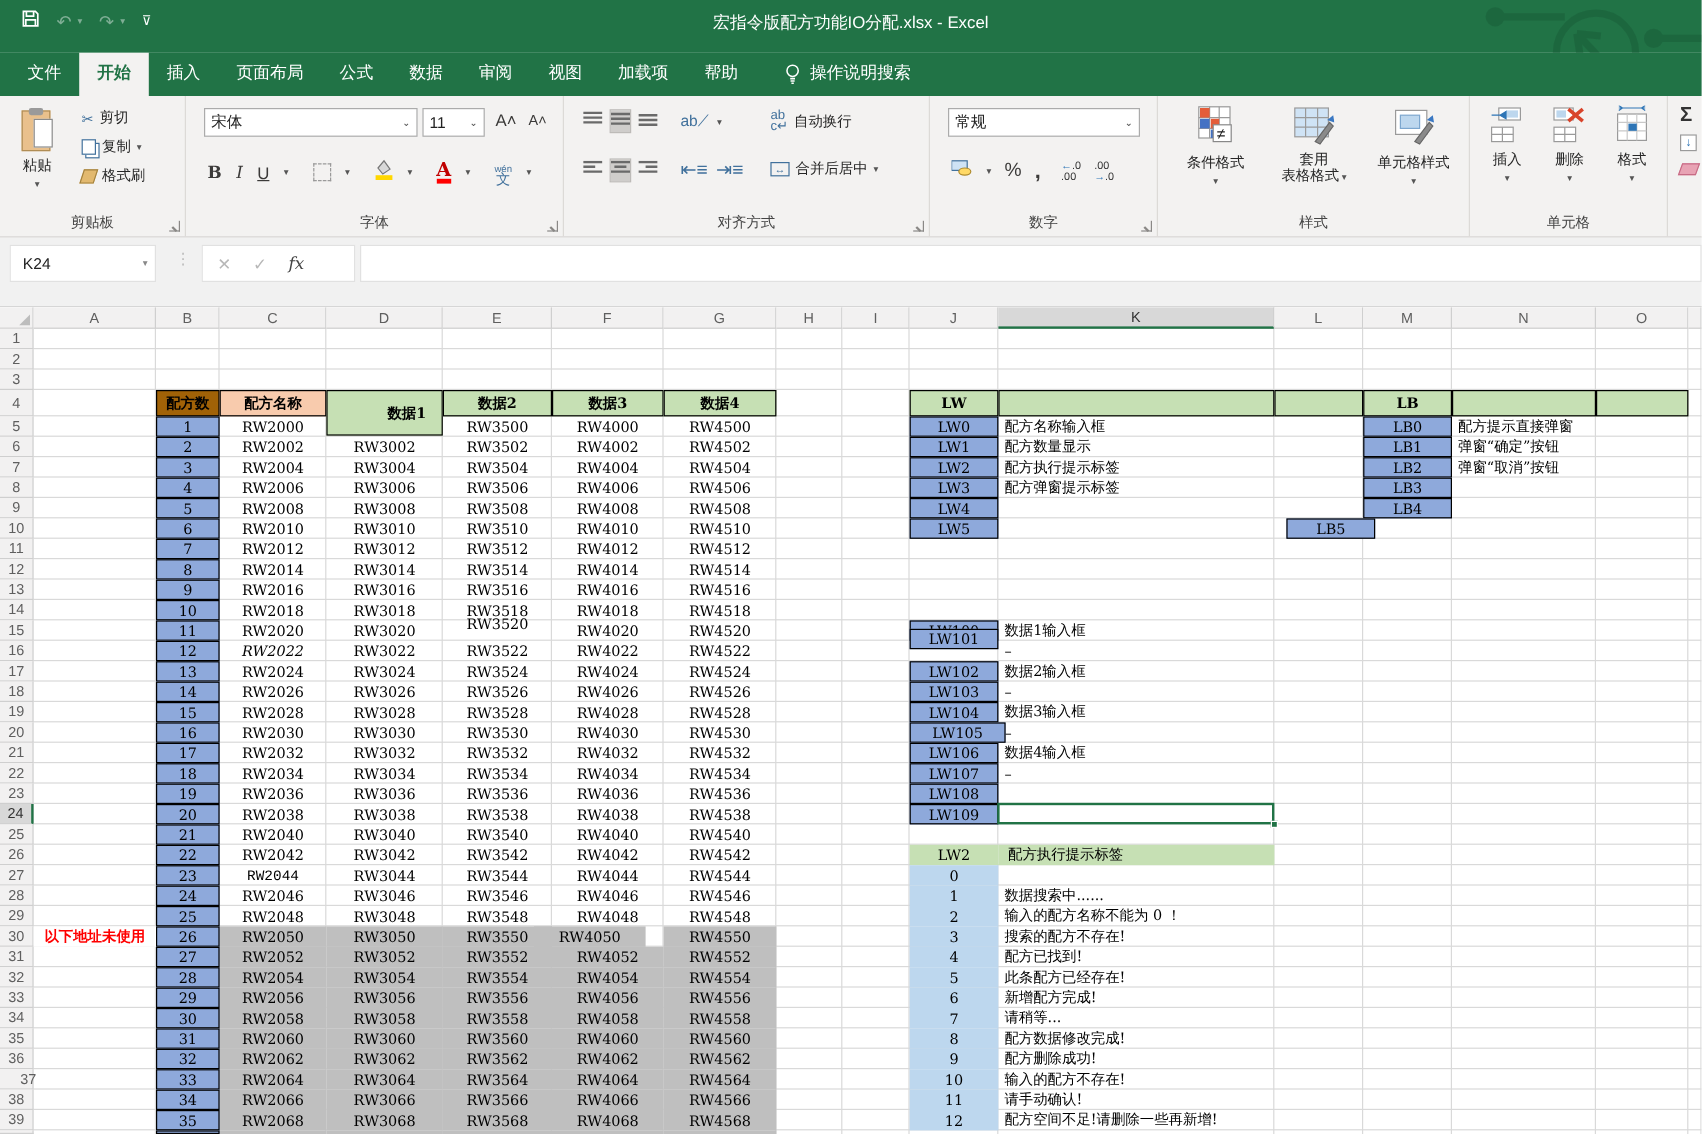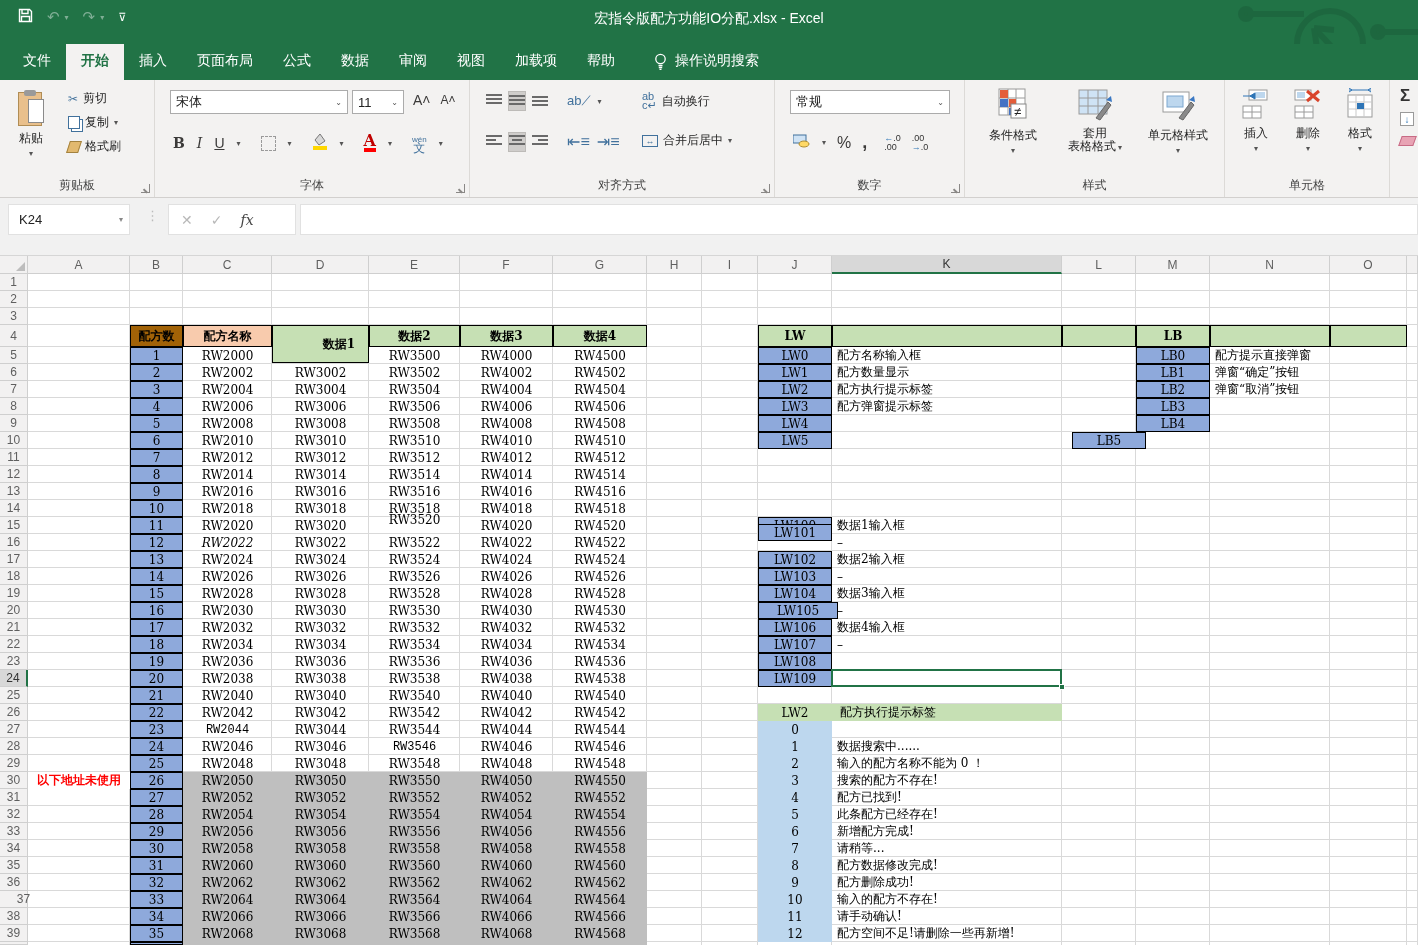--- a/index.html
+++ b/index.html
@@ -609,34 +609,34 @@
     <div class="cell " style="left: 553px; top: 448px; width: 94px; height: 17px;">RW4542</div>
     <div class="cell blue" style="left: 130px; top: 465px; width: 53px; height: 17px;">23</div>
     <div class="cell " style="left: 183px; top: 465px; width: 89px; height: 17px; font-family: Liberation Mono, monospace;">RW2044</div>
     <div class="cell " style="left: 272px; top: 465px; width: 97px; height: 17px;">RW3044</div>
     <div class="cell " style="left: 369px; top: 465px; width: 91px; height: 17px;">RW3544</div>
     <div class="cell " style="left: 460px; top: 465px; width: 93px; height: 17px;">RW4044</div>
     <div class="cell " style="left: 553px; top: 465px; width: 94px; height: 17px;">RW4544</div>
     <div class="cell blue" style="left: 130px; top: 482px; width: 53px; height: 17px;">24</div>
     <div class="cell " style="left: 183px; top: 482px; width: 89px; height: 17px;">RW2046</div>
     <div class="cell " style="left: 272px; top: 482px; width: 97px; height: 17px;">RW3046</div>
-    <div class="cell " style="left: 369px; top: 482px; width: 91px; height: 17px; font-family: Liberation Mono, monospace;">RW3546</div>
+    <div class="cell " style="left: 369px; top: 482px; width: 91px; height: 17px;">RW3546</div>
     <div class="cell " style="left: 460px; top: 482px; width: 93px; height: 17px;">RW4046</div>
     <div class="cell " style="left: 553px; top: 482px; width: 94px; height: 17px;">RW4546</div>
     <div class="cell blue" style="left: 130px; top: 499px; width: 53px; height: 17px;">25</div>
     <div class="cell " style="left: 183px; top: 499px; width: 89px; height: 17px;">RW2048</div>
     <div class="cell " style="left: 272px; top: 499px; width: 97px; height: 17px;">RW3048</div>
     <div class="cell " style="left: 369px; top: 499px; width: 91px; height: 17px;">RW3548</div>
     <div class="cell " style="left: 460px; top: 499px; width: 93px; height: 17px;">RW4048</div>
     <div class="cell " style="left: 553px; top: 499px; width: 94px; height: 17px;">RW4548</div>
     <div class="cell blue" style="left: 130px; top: 516px; width: 53px; height: 17px;">26</div>
     <div class="cell grayc" style="left: 183px; top: 516px; width: 89px; height: 17px;">RW2050</div>
     <div class="cell grayc" style="left: 272px; top: 516px; width: 97px; height: 17px;">RW3050</div>
     <div class="cell grayc" style="left: 369px; top: 516px; width: 91px; height: 17px;">RW3550</div>
-    <div class="cell grayc" style="left: 460px; top: 516px; width: 93px; height: 17px; text-align: center;">RW4050</div>
+    <div class="cell grayc" style="left: 445px; top: 516px; width: 93px; height: 17px; text-align: center;">RW4050</div>
     <div class="cell grayc" style="left: 553px; top: 516px; width: 94px; height: 17px;">RW4550</div>
     <div class="cell blue" style="left: 130px; top: 533px; width: 53px; height: 17px;">27</div>
     <div class="cell grayc" style="left: 183px; top: 533px; width: 89px; height: 17px;">RW2052</div>
     <div class="cell grayc" style="left: 272px; top: 533px; width: 97px; height: 17px;">RW3052</div>
     <div class="cell grayc" style="left: 369px; top: 533px; width: 91px; height: 17px;">RW3552</div>
     <div class="cell grayc" style="left: 460px; top: 533px; width: 93px; height: 17px;">RW4052</div>
     <div class="cell grayc" style="left: 553px; top: 533px; width: 94px; height: 17px;">RW4552</div>
     <div class="cell blue" style="left: 130px; top: 550px; width: 53px; height: 17px;">28</div>
     <div class="cell grayc" style="left: 183px; top: 550px; width: 89px; height: 17px;">RW2054</div>
     <div class="cell grayc" style="left: 272px; top: 550px; width: 97px; height: 17px;">RW3054</div>

